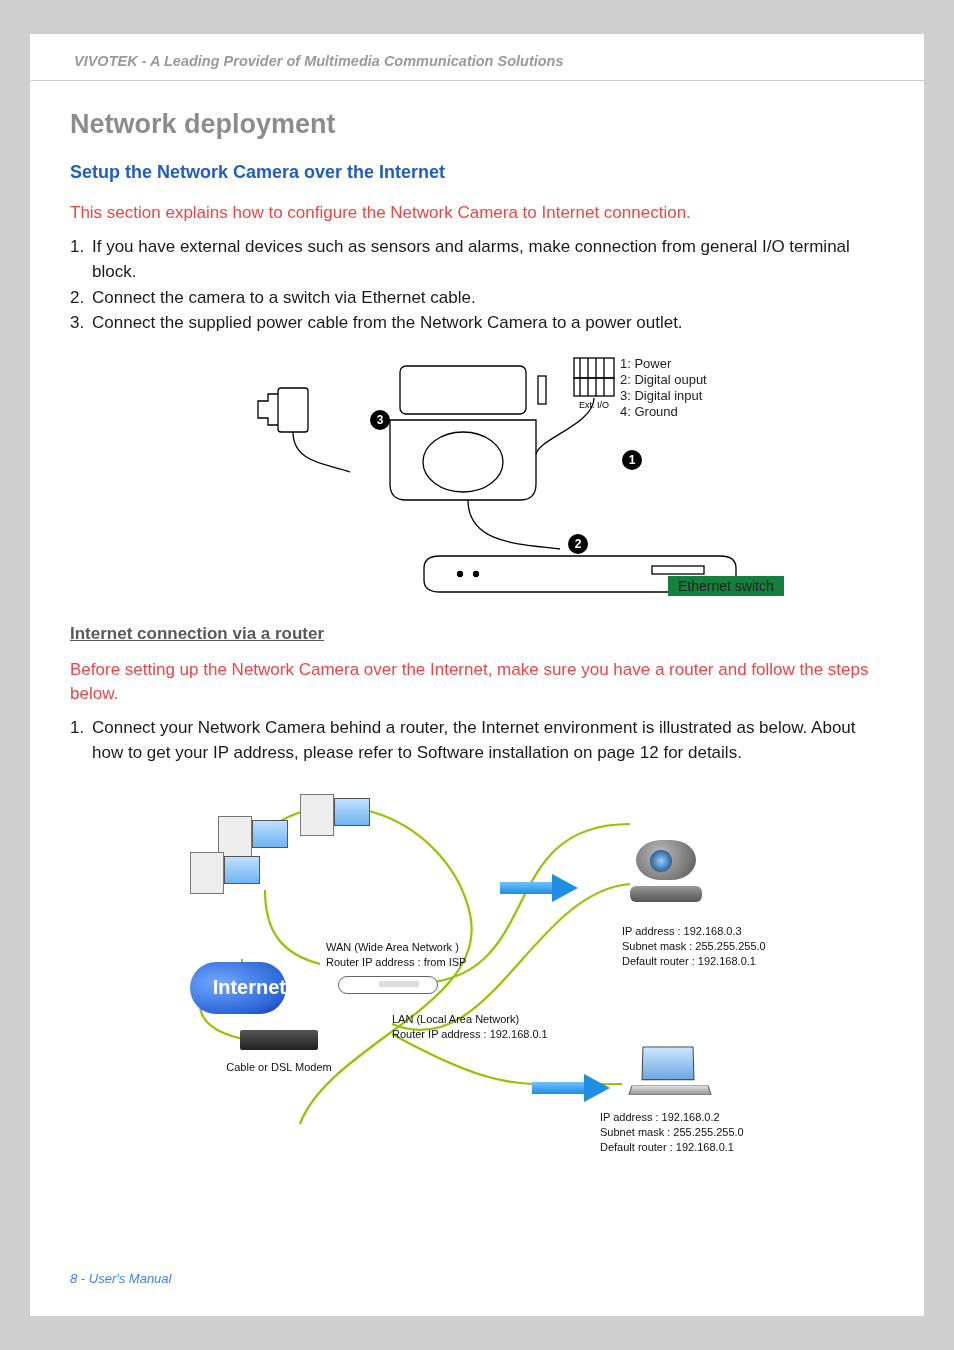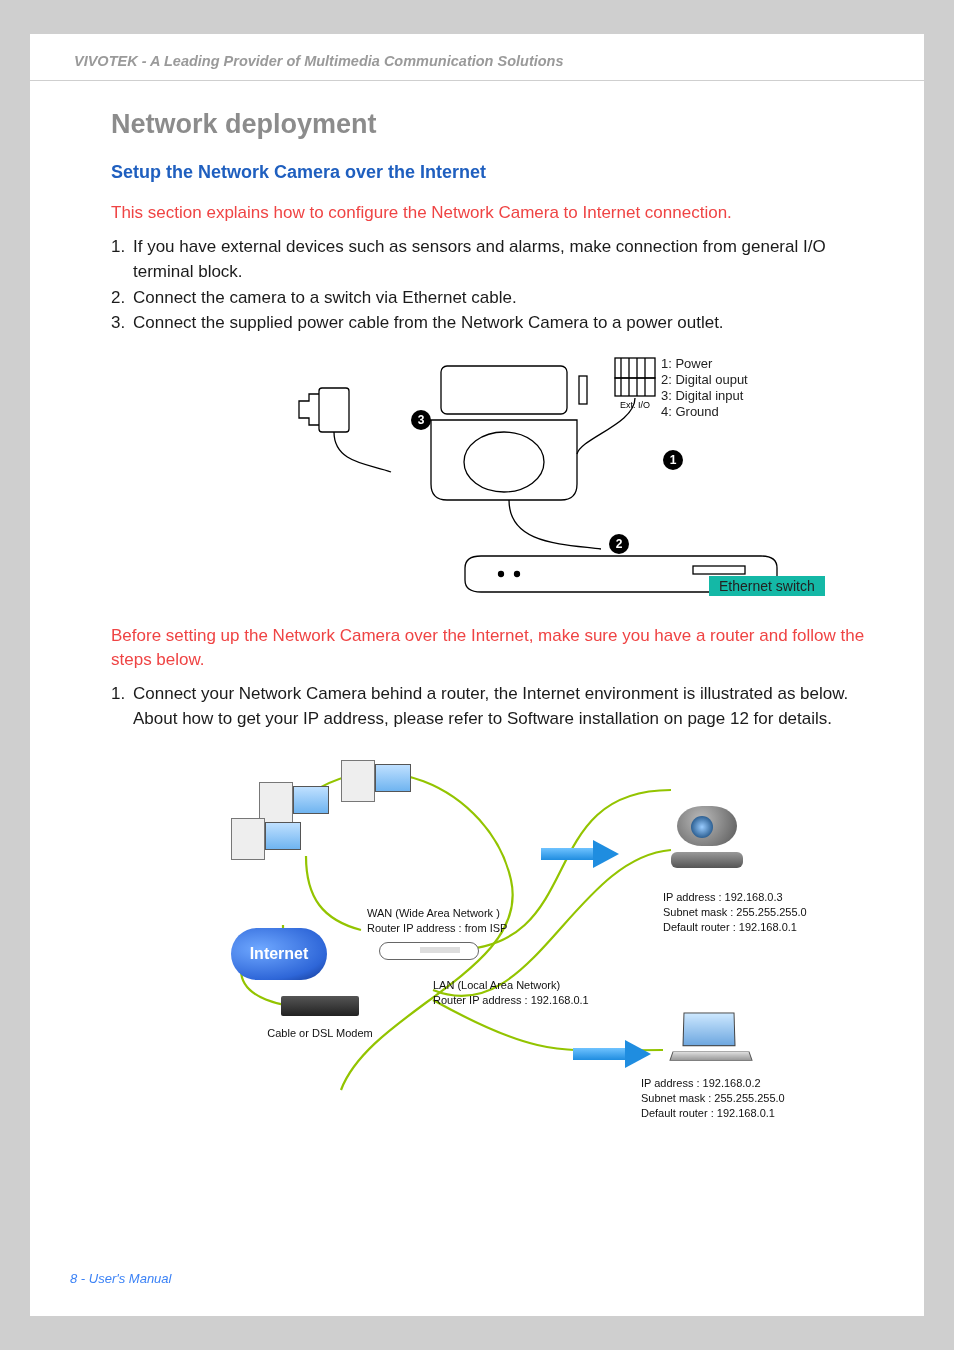--- a/index.html
+++ b/index.html
@@ -21,21 +21,20 @@
     border-bottom: 1px solid #cfcfcf;
   }
   .header-text {
     color: #9a9a9a;
     font-style: italic;
     font-weight: bold;
     font-size: 14.5px;
   }
   .content {
     padding: 28px 40px 0 40px;
-    margin-left: 41px;
   }
   h1.title {
     color: #8c8c8c;
     font-size: 27px;
     font-weight: bold;
     margin-bottom: 22px;
   }
   h2.subtitle {
     color: #1f5fbf;
     font-size: 18px;
@@ -64,21 +63,21 @@
     width: 720px; height: 246px;
     margin: 6px auto 24px 110px;
   }
   .diag1 svg { position: absolute; left:0; top:0; }
   .pin-legend {
     position: absolute; left: 440px; top: 2px;
     font-size: 13px; line-height: 1.25;
   }
   .eth-label {
     position: absolute; left:488px; top:222px;
-    background:#14b8a6; padding:2px 10px;
+    background:#15803d; padding:2px 10px;
     font-size:14px;
   }
   .badge {
     position:absolute; width:20px; height:20px;
     border-radius:50%; background:#000; color:#fff;
     font-size:12px; font-weight:bold;
     display:flex; align-items:center; justify-content:center;
   }
 
   .sect-u {
@@ -98,22 +97,22 @@
   .diag2 svg.curves { position:absolute; left:0; top:0; }
   .mini {
     position:absolute; font-size:11px; color:#111; line-height:1.35;
     font-family: Verdana, Arial, sans-serif;
   }
   .cloud {
     position:absolute; width:96px; height:52px;
     background: radial-gradient(ellipse at 30% 40%, #6fa8ff 0%, #2e66d8 70%, #13378f 100%);
     border-radius: 46px;
     filter: blur(.3px);
-    display:flex; align-items:center; justify-content:center;
-    color:#fff; font-weight:bold; font-size:16px;
+    display:flex; align-items:center; justify-content:flex-end;
+    color:#fff; font-weight:bold; font-size:20px;
   }
   .arrow-blue {
     position:absolute; width:80px; height:24px;
   }
   .arrow-blue::before{
     content:""; position:absolute; left:0; top:6px;
     width:52px; height:12px;
     background: linear-gradient(#6fc3ff,#1f8de0);
   }
   .arrow-blue::after{
@@ -198,20 +197,21 @@
         <div>3: Digital input</div>
         <div>4: Ground</div>
       </div>
       <div class="badge" style="left:190px; top:56px">3</div>
       <div class="badge" style="left:442px; top:96px">1</div>
       <div class="badge" style="left:388px; top:180px">2</div>
       <div class="eth-label">Ethernet switch</div>
     </div>
 
 
+    <div class="sect-u">Internet connection via a router</div>
 
     <p class="body block">Before setting up the Network Camera over the Internet, make sure you have a router and follow the steps below.</p>
 
     <div class="steps">
       <div class="step">
           <span class="num">1.</span>
           <span class="txt">Connect your Network Camera behind a router, the Internet environment is illustrated as below. About how to get your IP address, please refer to Software installation on page 12 for details.</span>
         </div>
     </div>
 

